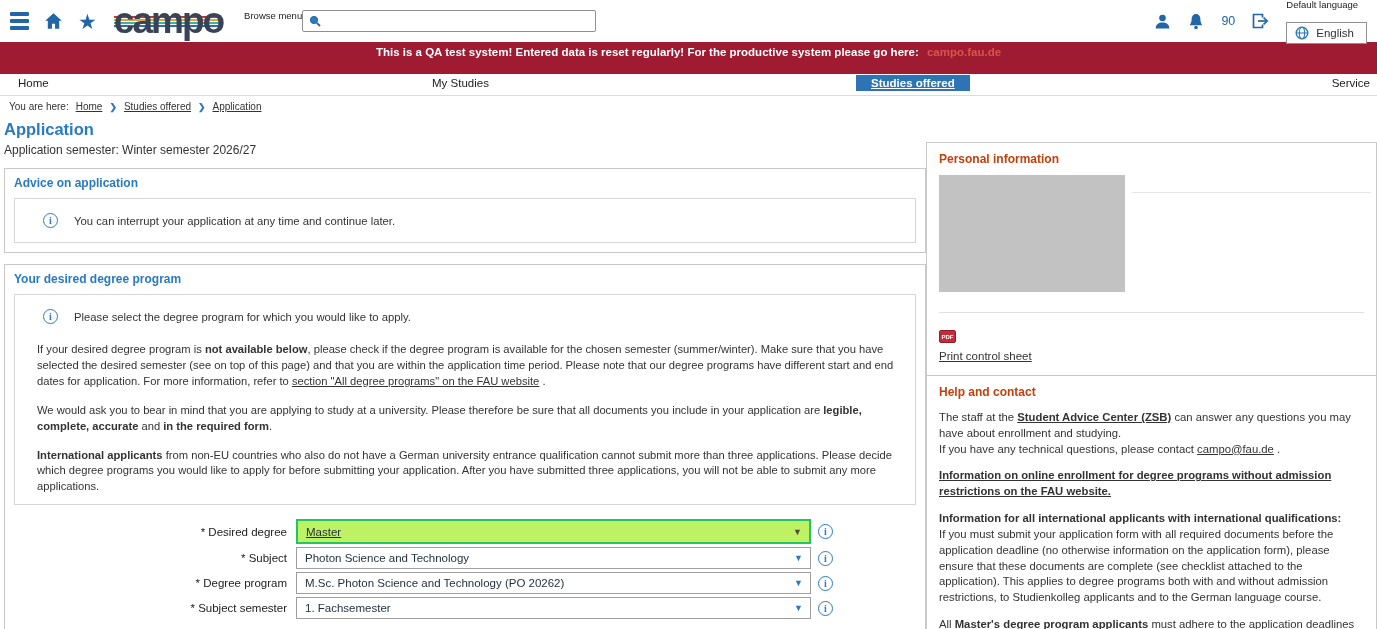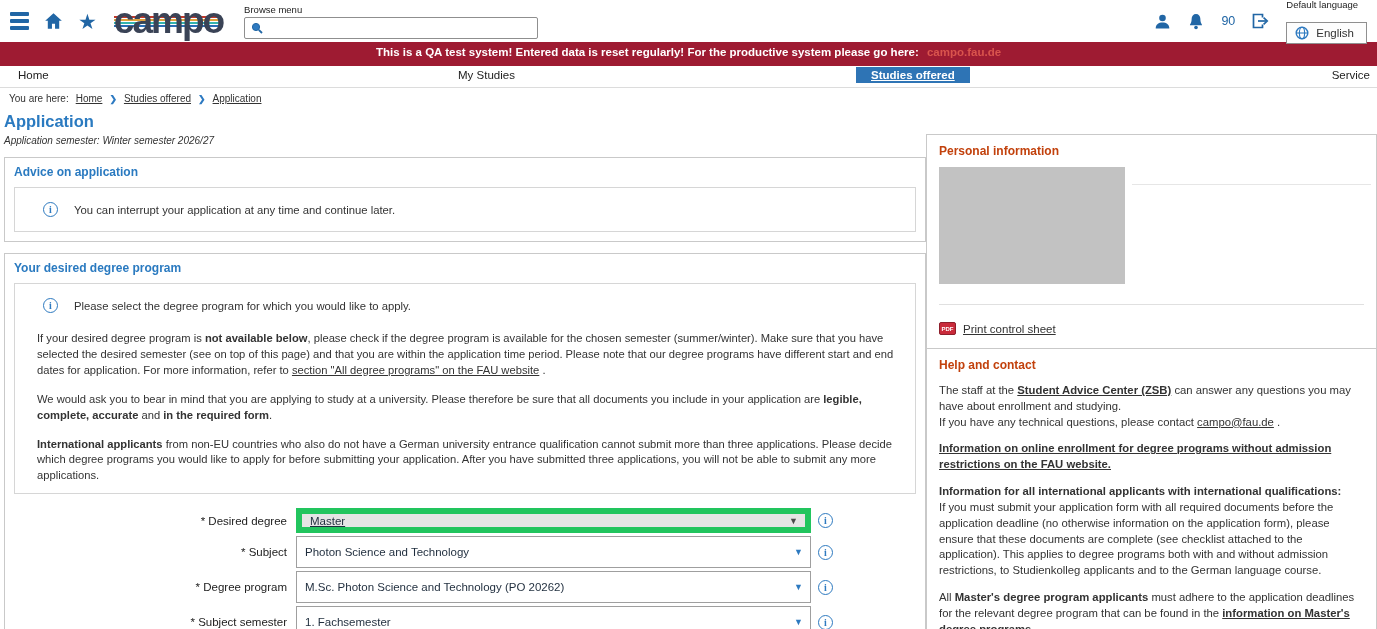--- a/index.html
+++ b/index.html
@@ -10,92 +10,92 @@
   .header { height: 42px; display: flex; align-items: center; padding: 0 10px; gap: 15px; }
   .hamburger { display: flex; flex-direction: column; gap: 3px; cursor: pointer; }
   .hamburger span { width: 19px; height: 4px; background: #2166a5; border-radius: 1px; }
   .hicon { cursor: pointer; display: flex; align-items: center; }
   .star { color: #2166a5; font-size: 21px; line-height: 1; cursor: pointer; }
   .logo { position: relative; font-size: 37px; font-weight: 800; letter-spacing: -2px;
     color: #3a4356; line-height: 38px; padding: 0 2px; cursor: pointer; z-index: 0; }
   .logo::before { content: ""; position: absolute; left: 2px; right: 4px; top: 14px; height: 11px;
     z-index: -1;
     background: linear-gradient(to bottom, #c0392b 0 2px, #fff 2px 3px, #e2a33b 3px 5px, #fff 5px 6px, #35b5ae 6px 8px, #fff 8px 9px, #2a6db5 9px 11px); }
-  .browse { display: flex; flex-direction: column; margin-left: 4px; }
+  .browse { display: flex; flex-direction: row; margin-left: 4px; }
   .browse-label { font-size: 9.5px; color: #222; margin-bottom: 2px; }
   .search-box { width: 294px; height: 22px; border: 1px solid #8f8f8f; border-radius: 2px;
     display: flex; align-items: center; padding: 0 5px; background: #fff; }
   .search-box input { flex: 1; border: none; outline: none; font-size: 11px; font-family: inherit; }
   .header-right { margin-left: auto; display: flex; align-items: center; gap: 17px; }
   .count { color: #2166a5; font-size: 12.5px; }
   .language { display: flex; flex-direction: column; }
   .lang-label { font-size: 9.5px; color: #222; margin-bottom: 12px; }
   .lang-box { border: 1px solid #8f8f8f; background: #fdfdfd; padding: 3px 12px 3px 8px;
     display: flex; align-items: center; gap: 7px; font-size: 11.5px; cursor: pointer; min-width: 68px; }
 
   
-  .qa-banner { height: 24px; background: #9e1b32; color: #fff; font-weight: 700;
+  .qa-banner { height: 32px; background: #9e1b32; color: #fff; font-weight: 700;
     font-size: 11.5px; text-align: center; line-height: 20px; }
   .qa-link { color: #d9544d; text-decoration: none; margin-left: 5px; cursor: pointer; }
 
   
   .nav { height: 22px; position: relative; font-size: 11.5px; color: #222;
     border-bottom: 1px solid #dcdcdc; }
   .nav-item { position: absolute; top: 3px; cursor: pointer; }
   .nav-home { left: 18px; }
-  .nav-mystudies { left: 458px; }
+  .nav-mystudies { left: 432px; }
   .nav-active { left: 856px; top: 1px; background: #2e74b5; color: #fff;
     padding: 2px 15px; text-decoration: underline; font-weight: 700; }
   .nav-service { right: 7px; }
 
   
   .breadcrumb { padding: 5px 9px 3px; font-size: 10px; display: flex; align-items: center; gap: 7px; }
   .crumb { text-decoration: underline; cursor: pointer; }
   .crumb-sep { color: #2d7ac2; font-size: 9px; font-weight: 700; }
 
   
   .main { display: flex; align-items: flex-start; }
   .left-col { width: 926px; padding-left: 4px; }
   .page-title { color: #2a7ac0; font-size: 16.5px; font-weight: 700; margin: 5px 0 4px; }
-  .semester { font-size: 10px; font-style: italic; }
+  .semester { font-size: 12px; }
   .required-note { font-size: 11.3px; margin-top: 25px; }
 
   .fieldset { border: 1px solid #c9c9c9; margin-top: 11px; padding: 7px 9px 9px; }
   .fieldset-title { color: #2a7ac0; font-weight: 700; font-size: 12px; }
   .info-box { border: 1px solid #d6d6d6; margin-top: 8px; padding: 9px 12px; }
   .icon-row { display: flex; align-items: center; gap: 16px; padding: 5px 0 5px 16px; font-size: 11.3px; }
   .info-icon { flex: none; width: 15px; height: 15px; border: 1.6px solid #2e7ac0; border-radius: 50%;
     color: #2e7ac0; font-size: 10px; font-weight: 700; display: inline-flex; align-items: center;
     justify-content: center; font-family: "Liberation Serif", serif; cursor: pointer; }
   .para { font-size: 11.2px; line-height: 1.42; margin-top: 13px; padding: 0 2px 0 10px; }
   .b { font-weight: 700; }
   .dlink { text-decoration: underline; cursor: pointer; }
 
   
   .form { margin-top: 14px; }
   .frow { display: flex; align-items: center; margin-bottom: 3px; }
   .flabel { width: 282px; text-align: right; padding-right: 9px; font-size: 11.5px; color: #222; }
-  .fctrl { width: 515px; height: 32px; border: 1px solid #9f9f9f; background: #fff;
+  .fctrl { width: 515px; height: 22px; border: 1px solid #9f9f9f; background: #fff;
     display: flex; align-items: center; padding: 0 8px; position: relative;
     font-size: 11.5px; color: #1f2d3d; cursor: pointer; }
   .chev { position: absolute; right: 7px; color: #2e7ac0; font-size: 9px; }
-  .frow-highlight .fctrl { background: #e5e5e5; border: 6px solid #22c55e; height: 25px; }
+  .frow-highlight .fctrl { background: #bef264; border: 2px solid #22c55e; height: 25px; }
   .frow-highlight .fctrl .val { text-decoration: underline; }
   .frow-highlight .chev { color: #4a4a4a; }
   .row-info { margin-left: 7px; }
 
   
   .sidebar { flex: 1; margin-top: 27px; border: 1px solid #c9c9c9; border-bottom: none;
     position: relative; min-height: 502px; }
   .side-pad { padding: 9px 12px 0; }
   .side-title { color: #c2410c; font-weight: 700; font-size: 12px; }
   .photo-placeholder { width: 186px; height: 117px; background: #c2c2c2; margin-top: 9px; }
   .partial-line { position: absolute; top: 49px; left: 205px; right: 5px; border-top: 1px solid #e6e6e6; }
   .divider { border-top: 1px solid #e0e0e0; margin-top: 20px; }
-  .print-row { display: flex; align-items: flex-end; gap: 7px; margin: 17px 0 13px; cursor: pointer; }
+  .print-row { display: flex; align-items: flex-start; gap: 7px; margin: 17px 0 13px; cursor: pointer; flex-direction: column; }
   .pdf-icon { width: 17px; height: 13px; background: #c92a3a; border: 1px solid #8d1f2c;
     border-radius: 2px; color: #fff; font-size: 6px; font-weight: 700;
     display: flex; align-items: center; justify-content: center; }
   .print-link { font-size: 11.5px; text-decoration: underline; }
   .help-section { border-top: 1px solid #c9c9c9; padding: 9px 12px; }
   .hpara { font-size: 11.3px; line-height: 1.4; margin-top: 11px; }
   .slink { font-weight: 700; text-decoration: underline; cursor: pointer; }
   .mlink { text-decoration: underline; cursor: pointer; }
 
   svg { display: block; }

